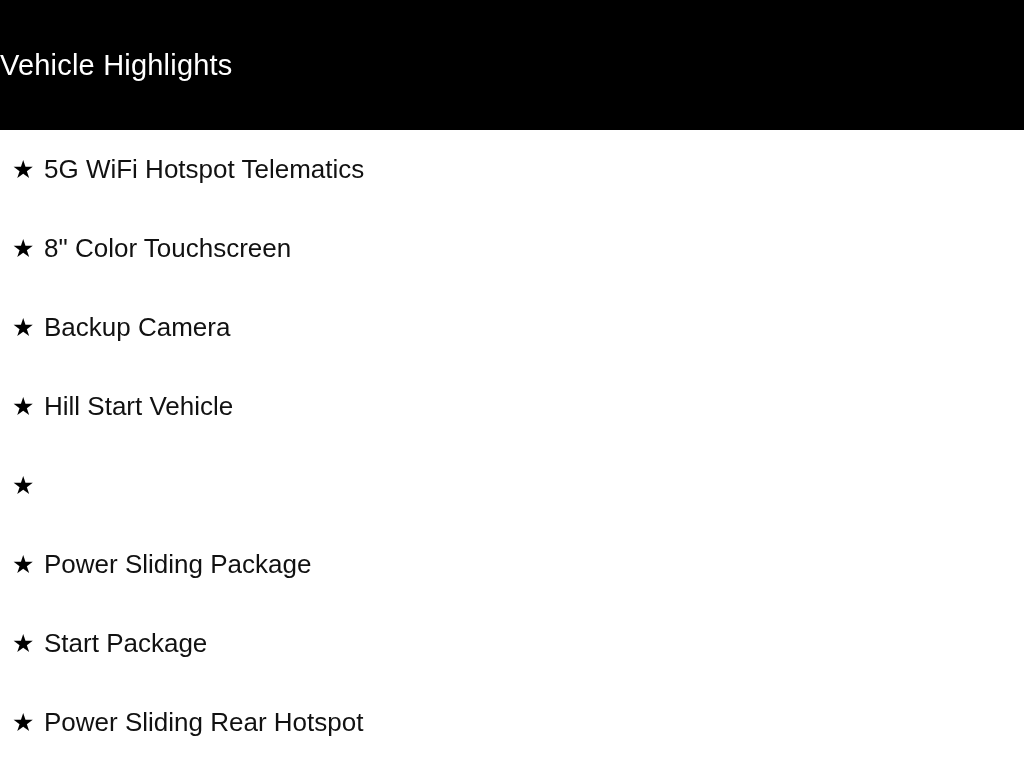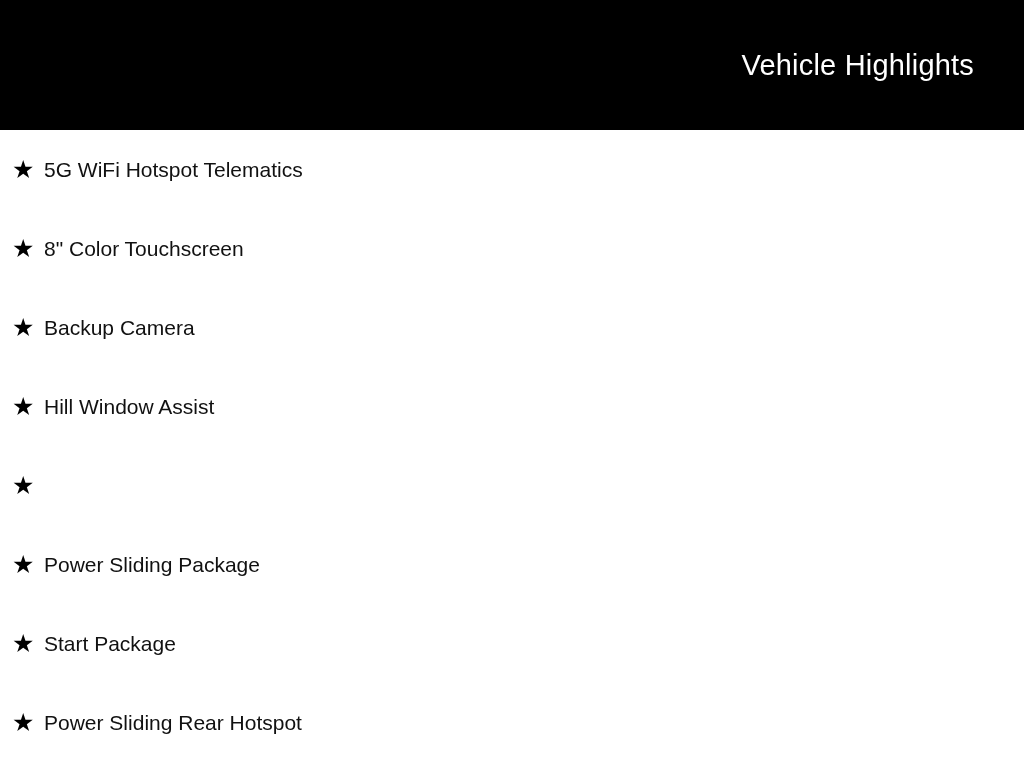--- a/index.html
+++ b/index.html
@@ -17,21 +17,20 @@
     height: 768px;
     background: #ffffff;
     overflow: hidden;
   }
   .header-bar {
     width: 100%;
     height: 130px;
     background: #000000;
     display: flex;
     align-items: center;
-    justify-content: flex-end;
     padding-right: 50px;
   }
   .header-title {
     color: #ffffff;
     font-size: 29px;
     font-weight: 400;
     letter-spacing: 0.2px;
     line-height: 1;
   }
   .highlights-list {
@@ -48,21 +47,21 @@
   .bullet-star {
     width: 32px;
     flex: 0 0 32px;
     color: #000000;
     font-size: 25px;
     line-height: 1;
     text-align: left;
   }
   .highlight-label {
     color: #111111;
-    font-size: 21px;
+    font-size: 26px;
     font-weight: 400;
     line-height: 1.1;
     white-space: nowrap;
   }
 </style>
 </head>
 <body>
 
 <div class="page">
 
@@ -82,21 +81,21 @@
       <span class="highlight-label">8" Color Touchscreen</span>
     </li>
 
     <li class="highlight-item">
       <span class="bullet-star">★</span>
       <span class="highlight-label">Backup Camera</span>
     </li>
 
     <li class="highlight-item">
       <span class="bullet-star">★</span>
-      <span class="highlight-label">Hill Window Assist</span>
+      <span class="highlight-label">Hill Start Vehicle</span>
     </li>
 
     <li class="highlight-item">
       <span class="bullet-star">★</span>
     </li>
 
     <li class="highlight-item">
       <span class="bullet-star">★</span>
       <span class="highlight-label">Power Sliding Package</span>
     </li>

